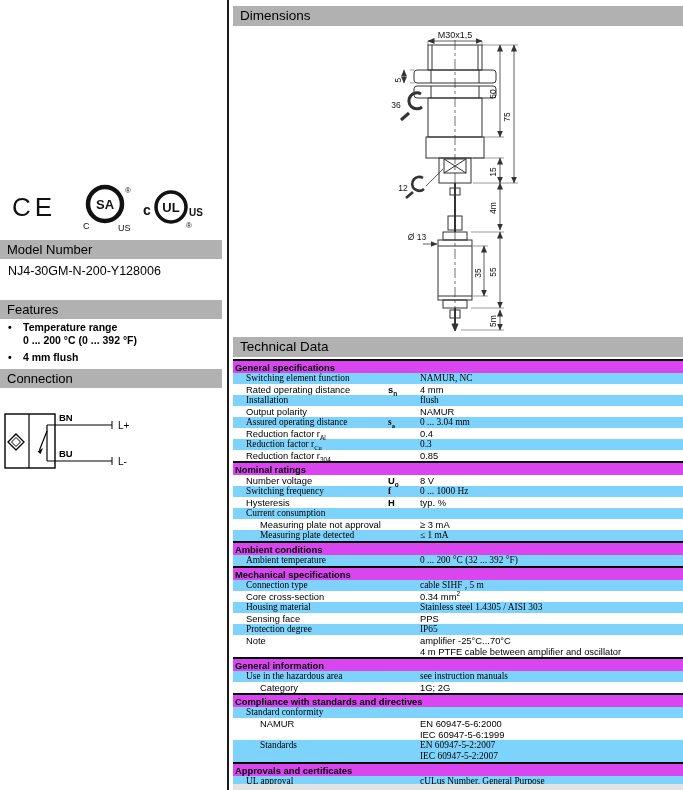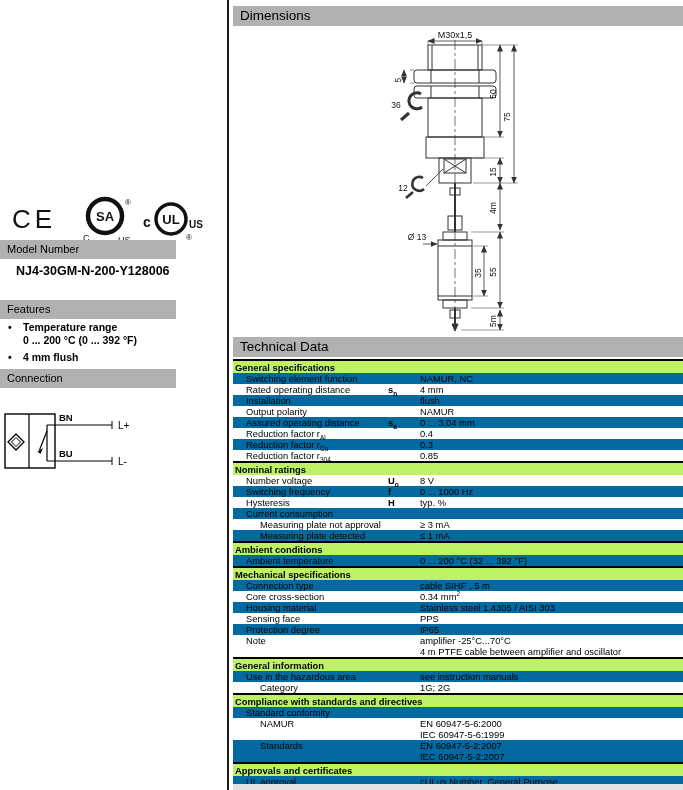--- a/index.html
+++ b/index.html
@@ -2,50 +2,50 @@
 <html><head>
 <meta charset="utf-8">
 <style>
   html,body{margin:0;padding:0;background:#fff;}
   .page{position:relative;width:683px;height:790px;background:#fff;overflow:hidden;
         font-family:"Liberation Sans",sans-serif;color:#000;}
   .divider{position:absolute;left:227px;top:0;width:2px;height:790px;background:#1a1a1a;}
 
   
   .hbar{position:absolute;background:#b1b1b1;font-weight:normal;box-sizing:border-box;color:#000;}
-  .hbar.left{left:0;width:176px;height:19px;font-size:11px;line-height:19px;padding-left:7px;}
+  .hbar.left{left:0;width:222px;height:19px;font-size:13px;line-height:19px;padding-left:7px;}
   .hbar.right{left:0;width:450px;height:20px;font-size:13.5px;line-height:20px;padding-left:7px;}
 
   .leftcol{position:absolute;left:0;top:0;width:227px;height:790px;}
   .rightcol{position:absolute;left:233px;top:0;width:450px;height:790px;}
 
-  .logos{position:absolute;left:0;top:192px;width:222px;height:56px;}
+  .logos{position:absolute;left:0;top:180px;width:222px;height:56px;}
   .logo{position:absolute;}
 
-  .model-number{position:absolute;left:16px;top:264px;font-weight:bold;font-size:12.5px;}
+  .model-number{position:absolute;left:8px;top:264px;font-weight:normal;font-size:12.5px;}
 
   .features{position:absolute;left:0;top:321px;width:222px;}
   .feature-item{display:flex;font-weight:bold;font-size:10.5px;line-height:12.5px;margin-bottom:5px;}
   .bullet{width:9px;margin-left:8px;margin-right:6px;}
 
   .conn-svg{position:absolute;left:2px;top:402px;}
 
   .dims-svg{position:absolute;left:0;top:28px;}
   .dims-svg text,.conn-svg text{font-family:"Liberation Sans",sans-serif;}
 
   
   .tech-table{position:absolute;left:0;top:359px;width:450px;}
   .sec-header{border-top:2px solid #000;font-weight:bold;font-size:9.4px;line-height:11px;
-              padding:1px 0 0 2px;background:#bef264;}
+              padding:1px 0 0 2px;background:#d946ef;}
   .spec-row{display:flex;min-height:11px;font-size:9.4px;line-height:11px;}
   .spec-row .lbl{width:155px;padding-left:13px;box-sizing:border-box;}
   .spec-row .lbl.ind1{padding-left:27px;}
   .spec-row .sym{width:32px;font-weight:bold;}
   .spec-row .val{flex:1;}
-  .spec-row.shade{background:#0369a1;}
+  .spec-row.shade{background:#7dd3fc;font-family:Liberation Serif, serif;}
   sub,sup{font-size:6.5px;line-height:0;}
   .bottom-strip{position:absolute;left:0;top:784px;width:450px;height:6px;background:#e3e3e3;}
 </style>
 </head>
 <body>
 
 <div class="page">
   <div class="divider"></div>
 
   <div class="leftcol">

